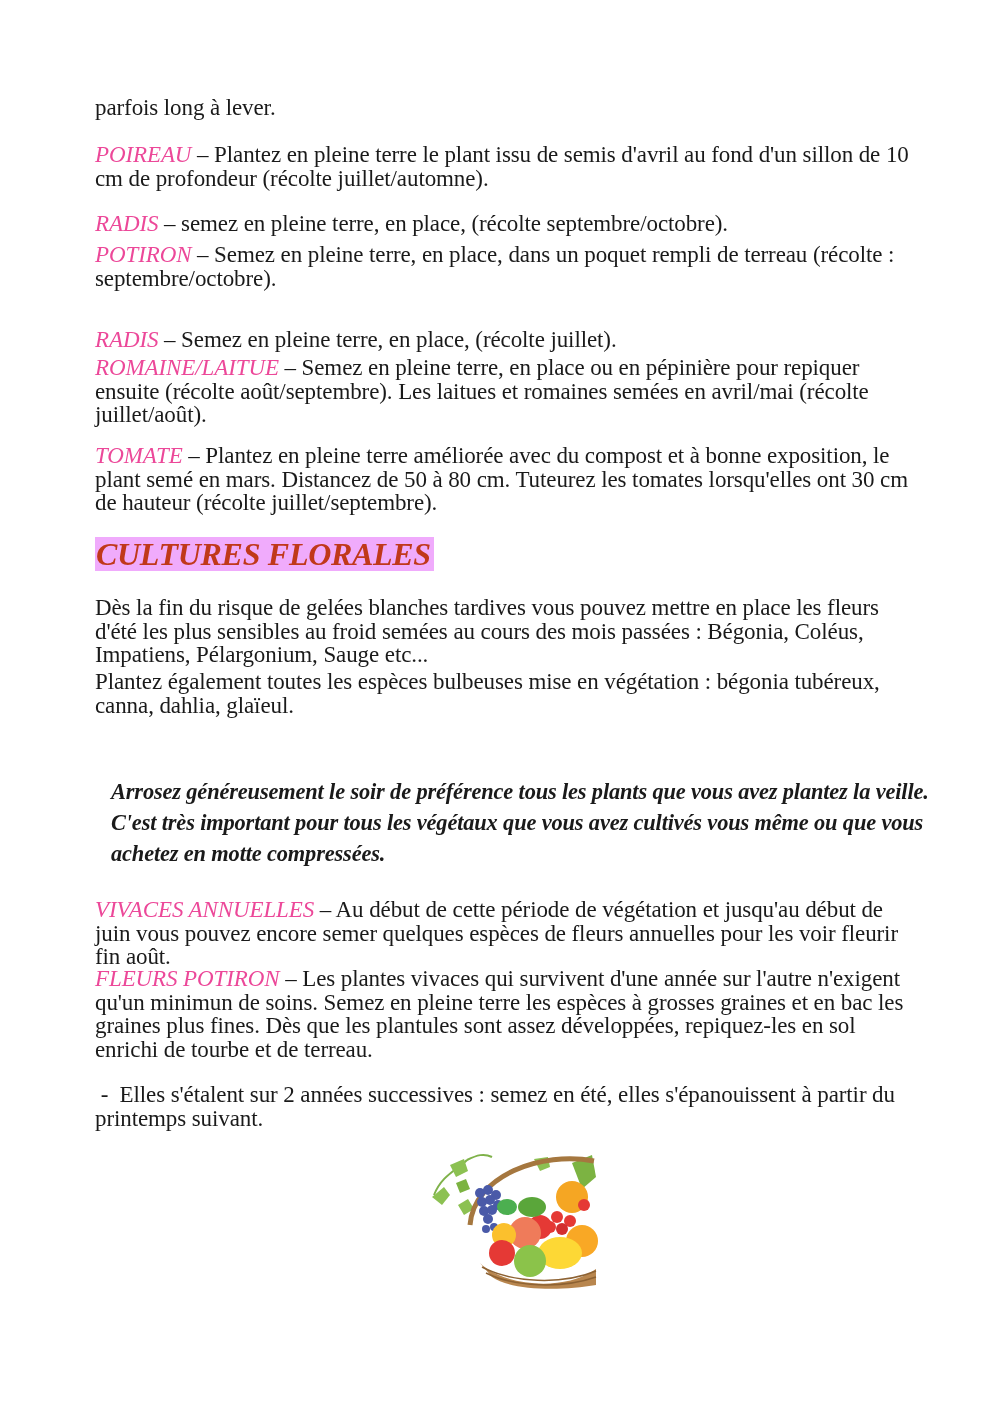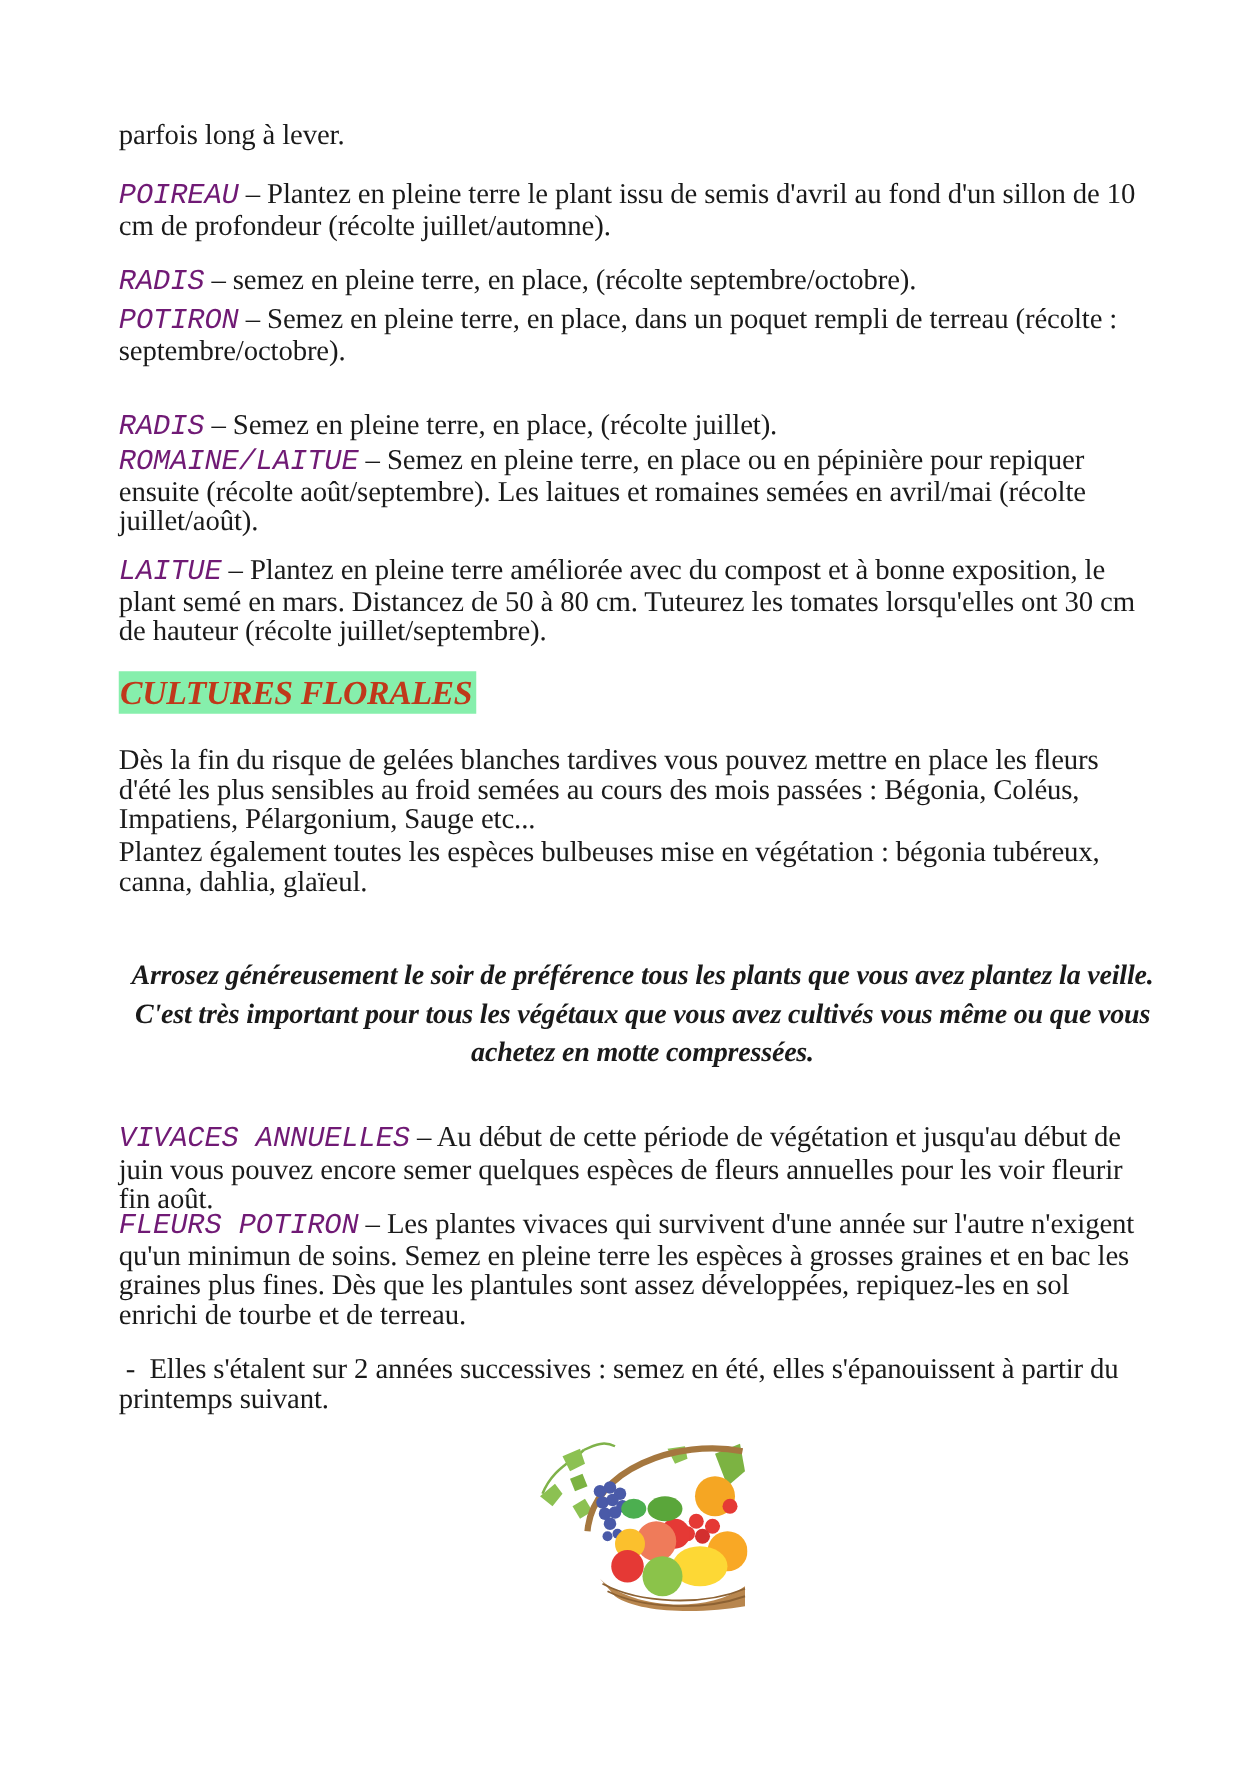--- a/index.html
+++ b/index.html
@@ -1,28 +1,28 @@
 <!DOCTYPE html>
 <html><head>
 <meta charset="utf-8">
 <style>
   html, body { margin:0; padding:0; background:#ffffff; }
   body { width:1002px; height:1417px; position:relative; overflow:hidden;
          font-family:"Liberation Serif", "DejaVu Serif", serif; color:#1a1a1a; }
   .page { position:absolute; left:95px; top:0; width:820px; }
   p { margin:0; font-size:23px; line-height:23.5px; letter-spacing:-0.1px; }
   .entry { position:absolute; left:0; width:820px; }
-  .kw { font-style:italic; color:#701a75;font-family:Liberation Mono, monospace; }
+  .kw { font-style:italic; color:#ec4899; }
   .heading { position:absolute; left:0; top:537px; margin:0;
              font-family:"Liberation Serif", serif; font-style:italic; font-weight:bold;
-             font-size:27px; line-height:34px; color:#c0381a; background:#86efac;
+             font-size:32px; line-height:34px; color:#c0381a; background:#f0abfc;
              padding:0 3px 0 1px; letter-spacing:-0.3px;text-align:center; }
-  .emph { position:absolute; left:0; top:760px; width:830px; margin:4px;
+  .emph { position:absolute; left:0; top:760px; width:830px; margin:16px;
           font-family:"Liberation Serif", serif; font-style:italic; font-weight:bold;
-          font-size:22.4px; line-height:31px; color:#1a1a1a; letter-spacing:-0.15px;text-align:center; }
+          font-size:22.4px; line-height:31px; color:#1a1a1a; letter-spacing:-0.15px; }
   .basket { position:absolute; left:422px; top:1145px; width:176px; height:145px; }
 </style>
 </head>
 <body>
 
 <div class="page">
 
   <p class="entry" style="top:96px">parfois long à lever.</p>
 
   <p class="entry" style="top:143px">
@@ -39,21 +39,21 @@
 
   <p class="entry" style="top:328px">
     <span class="kw">RADIS</span><span> – Semez en pleine terre, en place, (récolte juillet).</span>
   </p>
 
   <p class="entry" style="top:356px">
     <span class="kw">ROMAINE/LAITUE</span><span> – Semez en pleine terre, en place ou en pépinière pour repiquer ensuite (récolte août/septembre). Les laitues et romaines semées en avril/mai (récolte juillet/août).</span>
   </p>
 
   <p class="entry" style="top:444px">
-    <span class="kw">LAITUE</span><span> – Plantez en pleine terre améliorée avec du compost et à bonne exposition, le plant semé en mars. Distancez de 50 à 80 cm. Tuteurez les tomates lorsqu'elles ont 30 cm de hauteur (récolte juillet/septembre).</span>
+    <span class="kw">TOMATE</span><span> – Plantez en pleine terre améliorée avec du compost et à bonne exposition, le plant semé en mars. Distancez de 50 à 80 cm. Tuteurez les tomates lorsqu'elles ont 30 cm de hauteur (récolte juillet/septembre).</span>
   </p>
 
   <h2 class="heading">CULTURES FLORALES</h2>
 
   <p class="entry" style="top:596px">Dès la fin du risque de gelées blanches tardives vous pouvez mettre en place les fleurs d'été les plus sensibles au froid semées au cours des mois passées : Bégonia, Coléus, Impatiens, Pélargonium, Sauge etc...</p>
 
   <p class="entry" style="top:670px">Plantez également toutes les espèces bulbeuses mise en végétation : bégonia tubéreux, canna, dahlia, glaïeul.</p>
 
   <p class="emph">Arrosez généreusement le soir de préférence tous les plants que vous avez plantez la veille. C'est très important pour tous les végétaux que vous avez cultivés vous même ou que vous achetez en motte compressées.</p>
 

